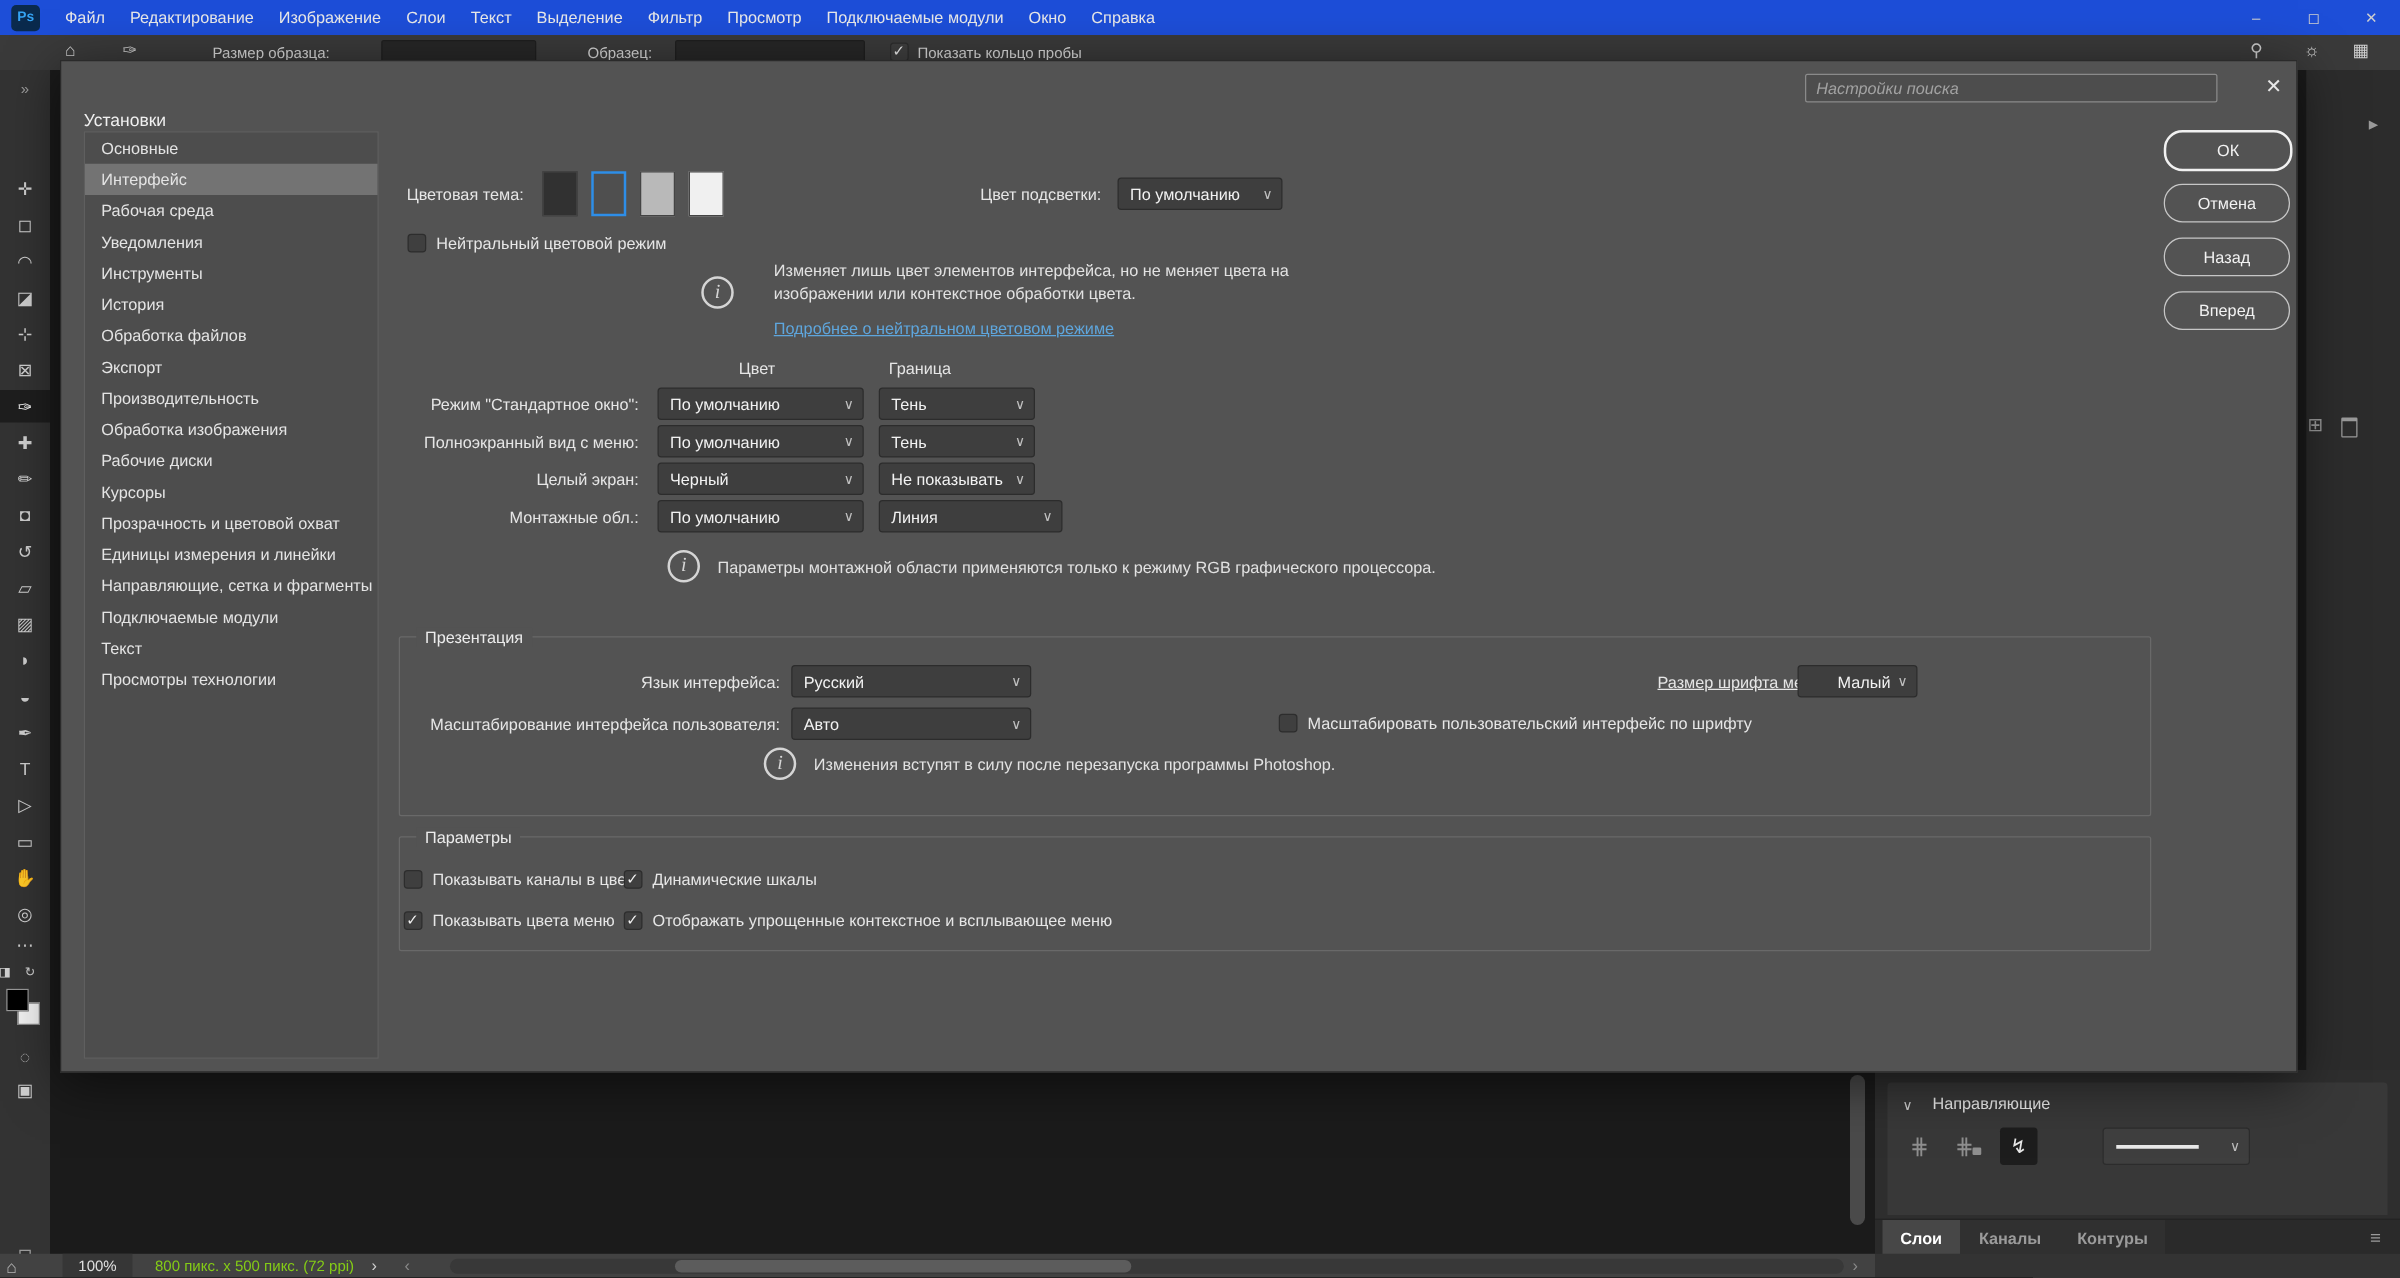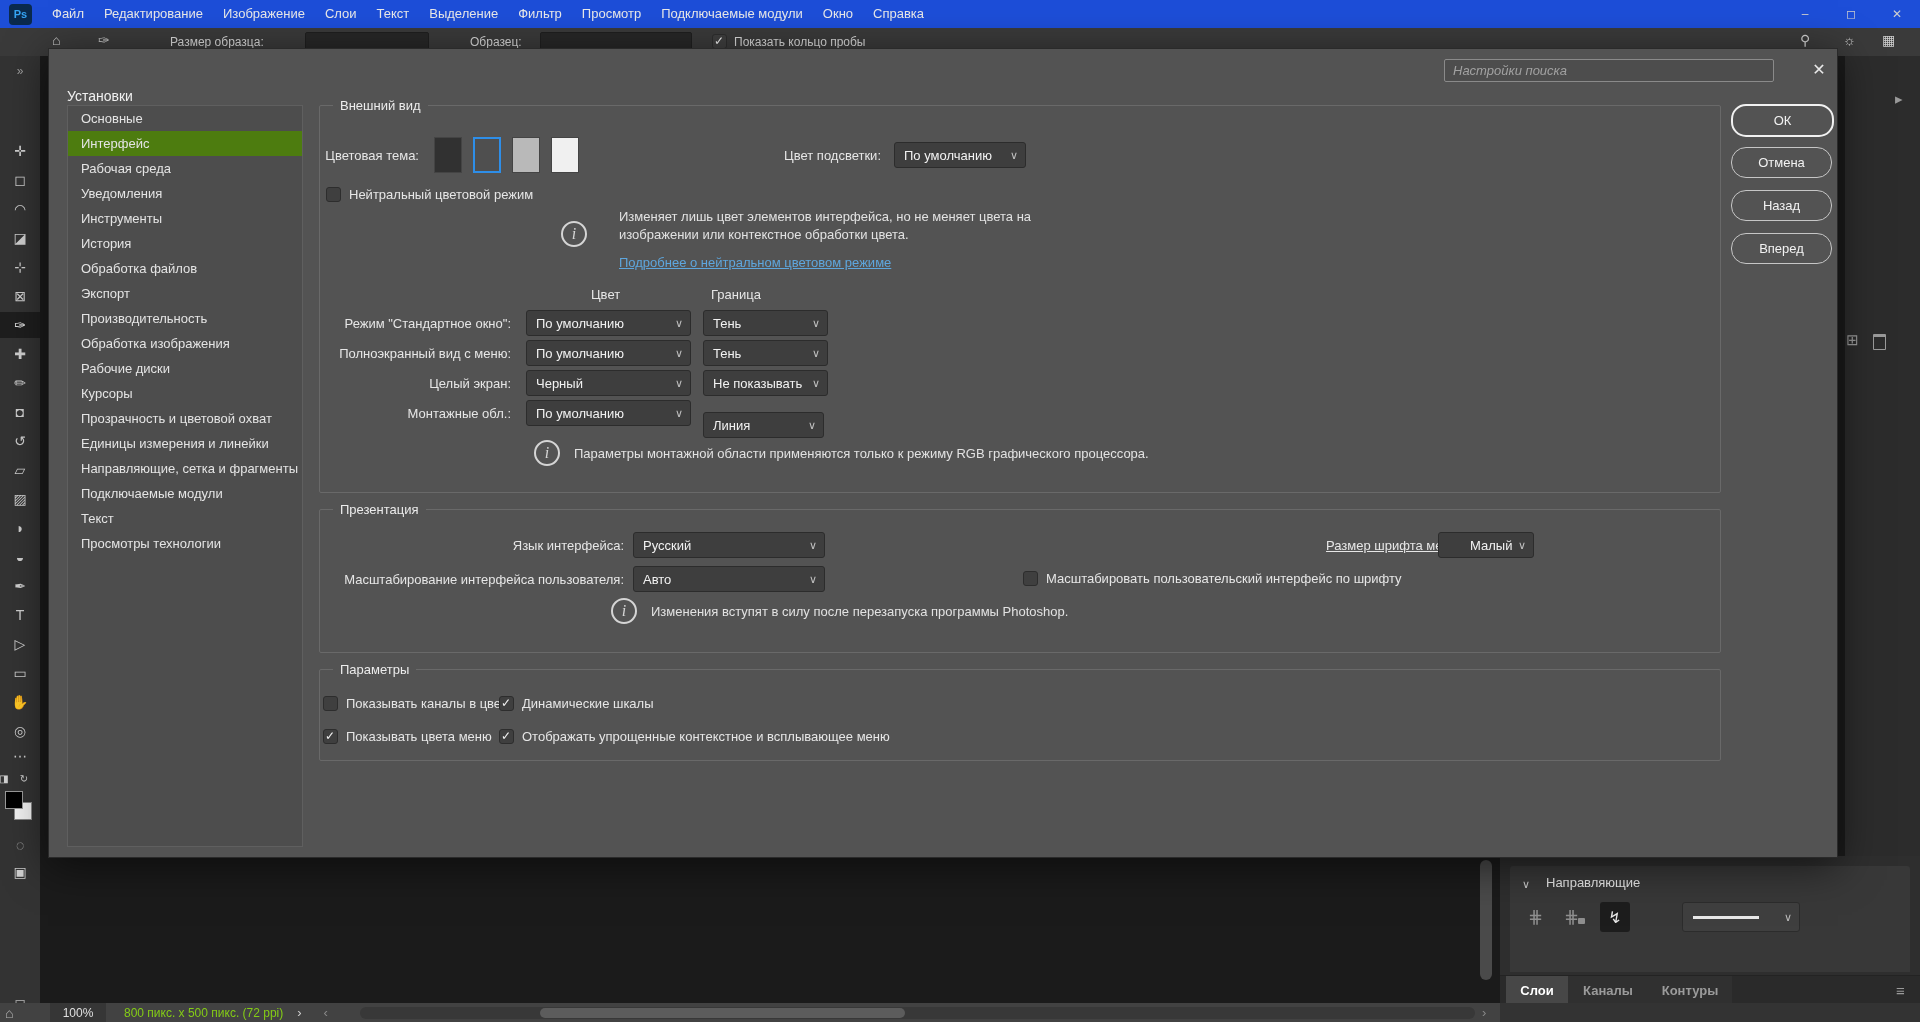--- a/index.html
+++ b/index.html
@@ -60,21 +60,21 @@
   #dlg-search{position:absolute;left:1395px;top:10px;width:330px;height:23px;background:#4d4d4d;
               border:1px solid #8a8a8a;border-radius:2px;color:#f0f0f0;font-size:13px;padding:0 8px;
               font-family:"Liberation Sans",sans-serif;box-sizing:border-box;}
   #dlg-search::placeholder{color:#a2a2a2;font-style:italic;}
   #dlg-close{position:absolute;left:1758px;top:8px;width:24px;height:24px;display:flex;align-items:center;
              justify-content:center;color:#e8e8e8;font-size:16px;}
 
   #dlg-sidebar{position:absolute;left:18px;top:56px;width:236px;height:742px;background:#4d4d4d;
                border:1px solid #5f5f5f;box-sizing:border-box;}
   .side-item{height:25px;line-height:25px;padding-left:13px;font-size:13px;color:#e4e4e4;white-space:nowrap;overflow:hidden;}
-  .side-item.selected{background:#4d7c0f;}
+  .side-item.selected{background:#737373;}
 
   .grp{position:absolute;left:270px;width:1402px;border:1px solid #696969;border-radius:2px;box-sizing:border-box;}
   .legend{position:absolute;top:-8px;left:13px;background:#535353;padding:0 7px;font-size:13px;color:#ececec;}
   .lb{position:absolute;color:#e6e6e6;font-size:13px;white-space:nowrap;}
   .lbr{position:absolute;color:#e6e6e6;font-size:13px;white-space:nowrap;text-align:right;}
 
   .dd{position:absolute;height:26px;background:#3e3e3e;border:1px solid #2c2c2c;border-radius:3px;color:#f2f2f2;
       font-size:13px;display:flex;align-items:center;padding:0 22px 0 9px;box-sizing:border-box;white-space:nowrap;}
   .dd::after{content:"∨";position:absolute;right:7px;font-size:11px;color:#c0c0c0;}
 
@@ -231,23 +231,20 @@
       <div class="side-item">Рабочие диски</div>
       <div class="side-item">Курсоры</div>
       <div class="side-item">Прозрачность и цветовой охват</div>
       <div class="side-item">Единицы измерения и линейки</div>
       <div class="side-item">Направляющие, сетка и фрагменты</div>
       <div class="side-item">Подключаемые модули</div>
       <div class="side-item">Текст</div>
       <div class="side-item">Просмотры технологии</div>
     </div>
 
-    <div class="grp" style="top:56px;height:388px;">
-      <span class="legend">Внешний вид</span>
-    </div>
     <span class="lbr" style="left:250px;top:99px;width:120px;">Цветовая тема:</span>
     <div class="swatch" style="left: 385px; top: 88px; background: rgb(49, 49, 49);"></div>
     <div class="swatch selected" style="left: 424px; top: 88px; background: rgb(79, 79, 79);"></div>
     <div class="swatch" style="left: 463px; top: 88px; background: rgb(185, 185, 185);"></div>
     <div class="swatch" style="left: 502px; top: 88px; background: rgb(240, 240, 240);"></div>
     <span class="lbr" style="left:690px;top:99px;width:142px;">Цвет подсветки:</span>
     <div class="dd" style="left:845px;top:93px;width:132px;">По умолчанию</div>
 
     <div class="cb" style="left:277px;top:138px;"></div>
     <span class="lb" style="left:300px;top:138px;">Нейтральный цветовой режим</span>
@@ -267,21 +264,21 @@
     <span class="lbr" style="left:222px;top:297px;width:240px;">Полноэкранный вид с меню:</span>
     <div class="dd" style="left:477px;top:291px;width:165px;">По умолчанию</div>
     <div class="dd" style="left:654px;top:291px;width:125px;">Тень</div>
 
     <span class="lbr" style="left:222px;top:327px;width:240px;">Целый экран:</span>
     <div class="dd" style="left:477px;top:321px;width:165px;">Черный</div>
     <div class="dd" style="left:654px;top:321px;width:125px;">Не показывать</div>
 
     <span class="lbr" style="left:222px;top:357px;width:240px;">Монтажные обл.:</span>
     <div class="dd" style="left:477px;top:351px;width:165px;">По умолчанию</div>
-    <div class="dd" style="left:654px;top:351px;width:121px;margin-top:12px;">Линия</div>
+    <div class="dd" style="left:654px;top:351px;width:147px;">Линия</div>
 
     <div class="info-icon" style="left:485px;top:391px;">i</div>
     <span class="info-text" style="left:525px;top:397px;">Параметры монтажной области применяются только к режиму RGB графического процессора.</span>
 
     <div class="grp" style="top:460px;height:144px;">
       <span class="legend">Презентация</span>
     </div>
     <span class="lbr" style="left:335px;top:489px;width:240px;">Язык интерфейса:</span>
     <div class="dd" style="left:584px;top:483px;width:192px;">Русский</div>
     <span class="lbr" style="left:1184px;top:489px;width:230px;text-decoration:underline;">Размер шрифта меню:</span>

